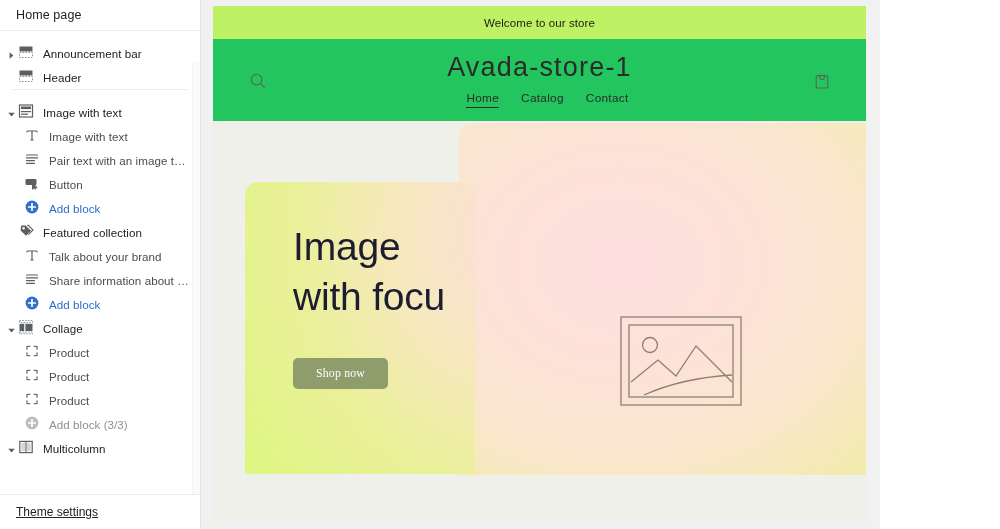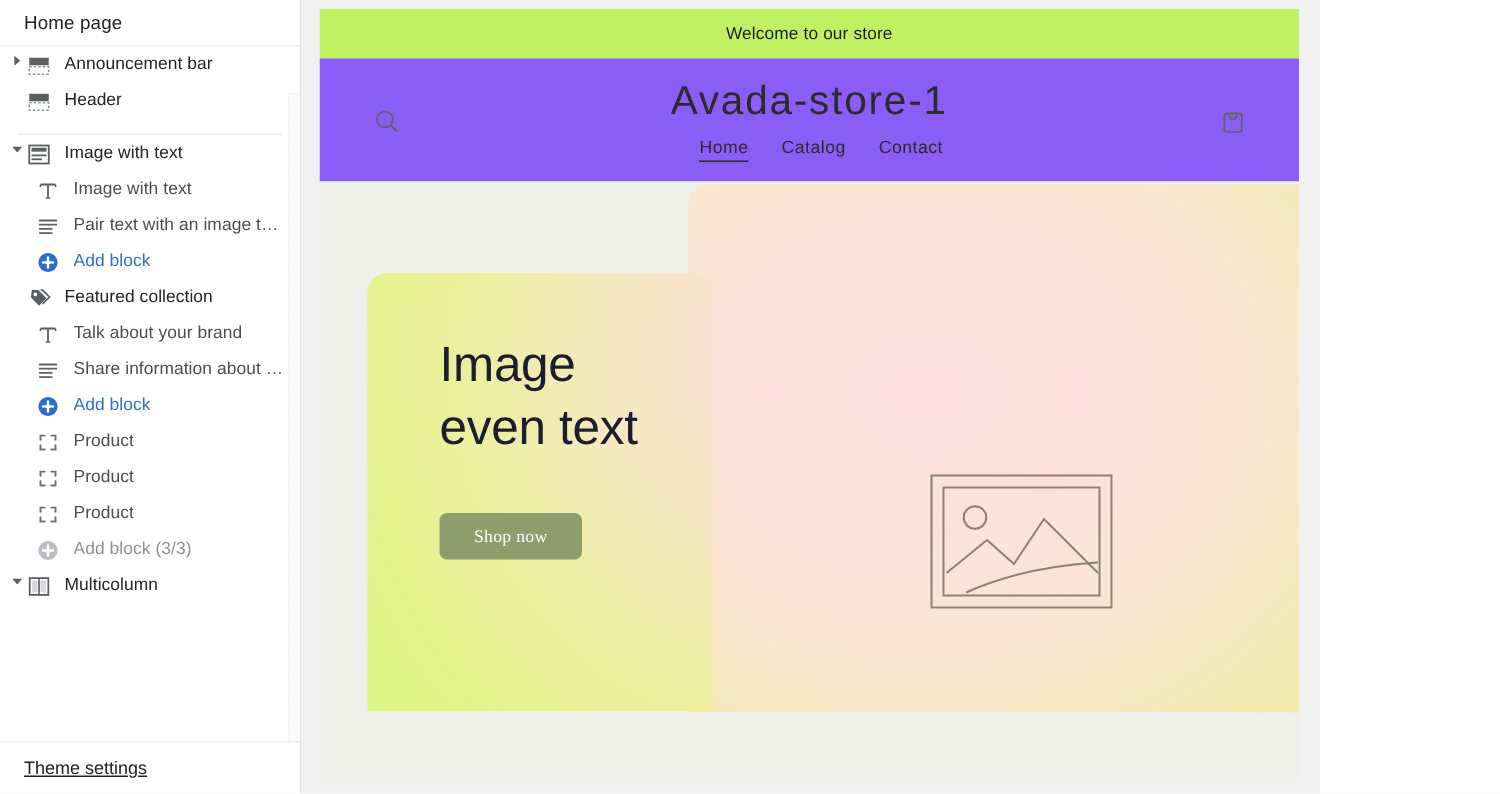--- a/index.html
+++ b/index.html
@@ -48,21 +48,21 @@
 
   .sidebar-scroll {
     flex: 1 1 auto;
     overflow: hidden;
     position: relative;
     padding-top: 5px;
   }
 
   .tree-row {
     display: flex;
-    align-items: flex-start;
+    align-items: flex-end;
     height: 24px;
     padding-right: 8px;
     position: relative;
     cursor: default;
     white-space: nowrap;
   }
   .tree-row.section { padding-left: 4px; }
   .tree-row.block   { padding-left: 24px; }
 
   .caret {
@@ -156,21 +156,21 @@
   }
   .announce-text {
     font-size: 11.5px;
     color: #1c1c1c;
     letter-spacing: .1px;
   }
 
   .store-header {
     position: relative;
     height: 82px;
-    background: #8b5cf6;
+    background: #22c55e;
   }
   .store-title {
     position: absolute;
     top: 13px;
     left: 0;
     right: 0;
     text-align: center;
     font-size: 27px;
     letter-spacing: 1.2px;
     color: #2b2b2b;
@@ -267,21 +267,21 @@
     background:
       radial-gradient(150% 140% at 115% 18%,
         #fbdfd9 0%,
         #f7e8bf 32%,
         #eaf099 62%,
         #dcf77e 100%);
     padding: 40px 0 0 48px;
   }
 
   .iwt-h {
-    font-size: 33px;
+    font-size: 39px;
     line-height: 1.28;
     color: #1c1d2e;
     font-weight: 400;
     letter-spacing: -.2px;
     margin-bottom: 14px;
   }
   .iwt-p {
     font-size: 12.6px;
     line-height: 1.92;
     color: #33353f;
@@ -369,20 +369,30 @@
             <span class="tree-label">Image with text</span>
           </div>
           <div class="tree-row block">
             <span class="tree-ico">
               <svg width="16" height="16" viewBox="0 0 16 16">
       <path d="M2.5 4h11 M2.5 6.8h11 M2.5 9.6h8 M2.5 12.4h8" stroke="#5c5f62" stroke-width="1.2" stroke-linecap="round"></path>
     </svg>
             </span>
             <span class="tree-label">Pair text with an image to focu...</span>
           </div>
+          <div class="tree-row block">
+            <span class="tree-ico">
+              <svg width="16" height="16" viewBox="0 0 16 16">
+      <rect x="1.5" y="4" width="11" height="6" rx="1" fill="#5c5f62"></rect>
+      <path d="M8.6 8.6 l4.6 4.6 M8.6 8.6 v5.2 l1.6-1.5 1.3 2.3" fill="#fff" stroke="#5c5f62" stroke-width="1.1"></path>
+      <path d="M8.8 8.8 v4.6 l1.3-1.2 1.1 1.9 1.1-.6-1.1-1.9 1.7-.2z" fill="#5c5f62"></path>
+    </svg>
+            </span>
+            <span class="tree-label">Button</span>
+          </div>
           <div class="tree-row block addblock">
             <span class="tree-ico">
               <svg width="16" height="16" viewBox="0 0 16 16">
       <circle cx="8" cy="8" r="6.4" fill="#2c6ecb"></circle>
       <path d="M8 4.7v6.6 M4.7 8h6.6" stroke="#fff" stroke-width="1.7" stroke-linecap="round"></path>
     </svg>
             </span>
             <span class="tree-label">Add block</span>
           </div>
           <div class="tree-row section">
@@ -414,20 +424,36 @@
             <span class="tree-label">Share information about your b...</span>
           </div>
           <div class="tree-row block addblock">
             <span class="tree-ico">
               <svg width="16" height="16" viewBox="0 0 16 16">
       <circle cx="8" cy="8" r="6.4" fill="#2c6ecb"></circle>
       <path d="M8 4.7v6.6 M4.7 8h6.6" stroke="#fff" stroke-width="1.7" stroke-linecap="round"></path>
     </svg>
             </span>
             <span class="tree-label">Add block</span>
+          </div>
+          <div class="tree-row section">
+            <span class="caret">
+              <svg width="9" height="9" viewBox="0 0 9 9">
+                <path d="M1.2 2.8 L7.8 2.8 L4.5 6.6 Z" fill="#5c5f62"></path>
+              </svg>
+            </span>
+            <span class="tree-ico">
+              <svg width="16" height="16" viewBox="0 0 16 16">
+      <rect x="1.5" y="1.5" width="13" height="2" fill="none" stroke="#8c9196" stroke-width="1" stroke-dasharray="1.5 1.3"></rect>
+      <rect x="1.5" y="4.8" width="13" height="7.2" fill="#5c5f62"></rect>
+      <rect x="6.2" y="4.8" width="1.2" height="7.2" fill="#ffffff"></rect>
+      <rect x="1.5" y="13" width="13" height="1.8" fill="none" stroke="#8c9196" stroke-width="1" stroke-dasharray="1.5 1.3"></rect>
+    </svg>
+            </span>
+            <span class="tree-label">Collage</span>
           </div>
           <div class="tree-row block">
             <span class="tree-ico">
               <svg width="16" height="16" viewBox="0 0 16 16">
       <path d="M3 6.2V3.4h2.8 M10.2 3.4H13v2.8 M13 9.8v2.8h-2.8 M5.8 12.6H3V9.8" stroke="#6d7175" stroke-width="1.3" fill="none" stroke-linecap="round"></path>
     </svg>
             </span>
             <span class="tree-label">Product</span>
           </div>
           <div class="tree-row block">
@@ -522,20 +548,20 @@
               <circle cx="30" cy="29" r="7.5" stroke="#8a8171" stroke-width="1.3" fill="none"></circle>
               <path d="M11 66 L38 44 L56 60 L76 30 L112 66" stroke="#8a8171" stroke-width="1.3" fill="none"></path>
               <path d="M24 79 Q62 62 112 59" stroke="#8a8171" stroke-width="1.3" fill="none"></path>
             </svg>
           </div>
         </div>
 
         <div class="iwt-text">
           <div class="iwt-h">
             <div>Image</div>
-            <div>even text</div>
+            <div>with focu</div>
           </div>
           <button class="shop-btn">Shop now</button>
         </div>
       </section>
     </div>
   </main>
 </div>
 
 </body></html>

